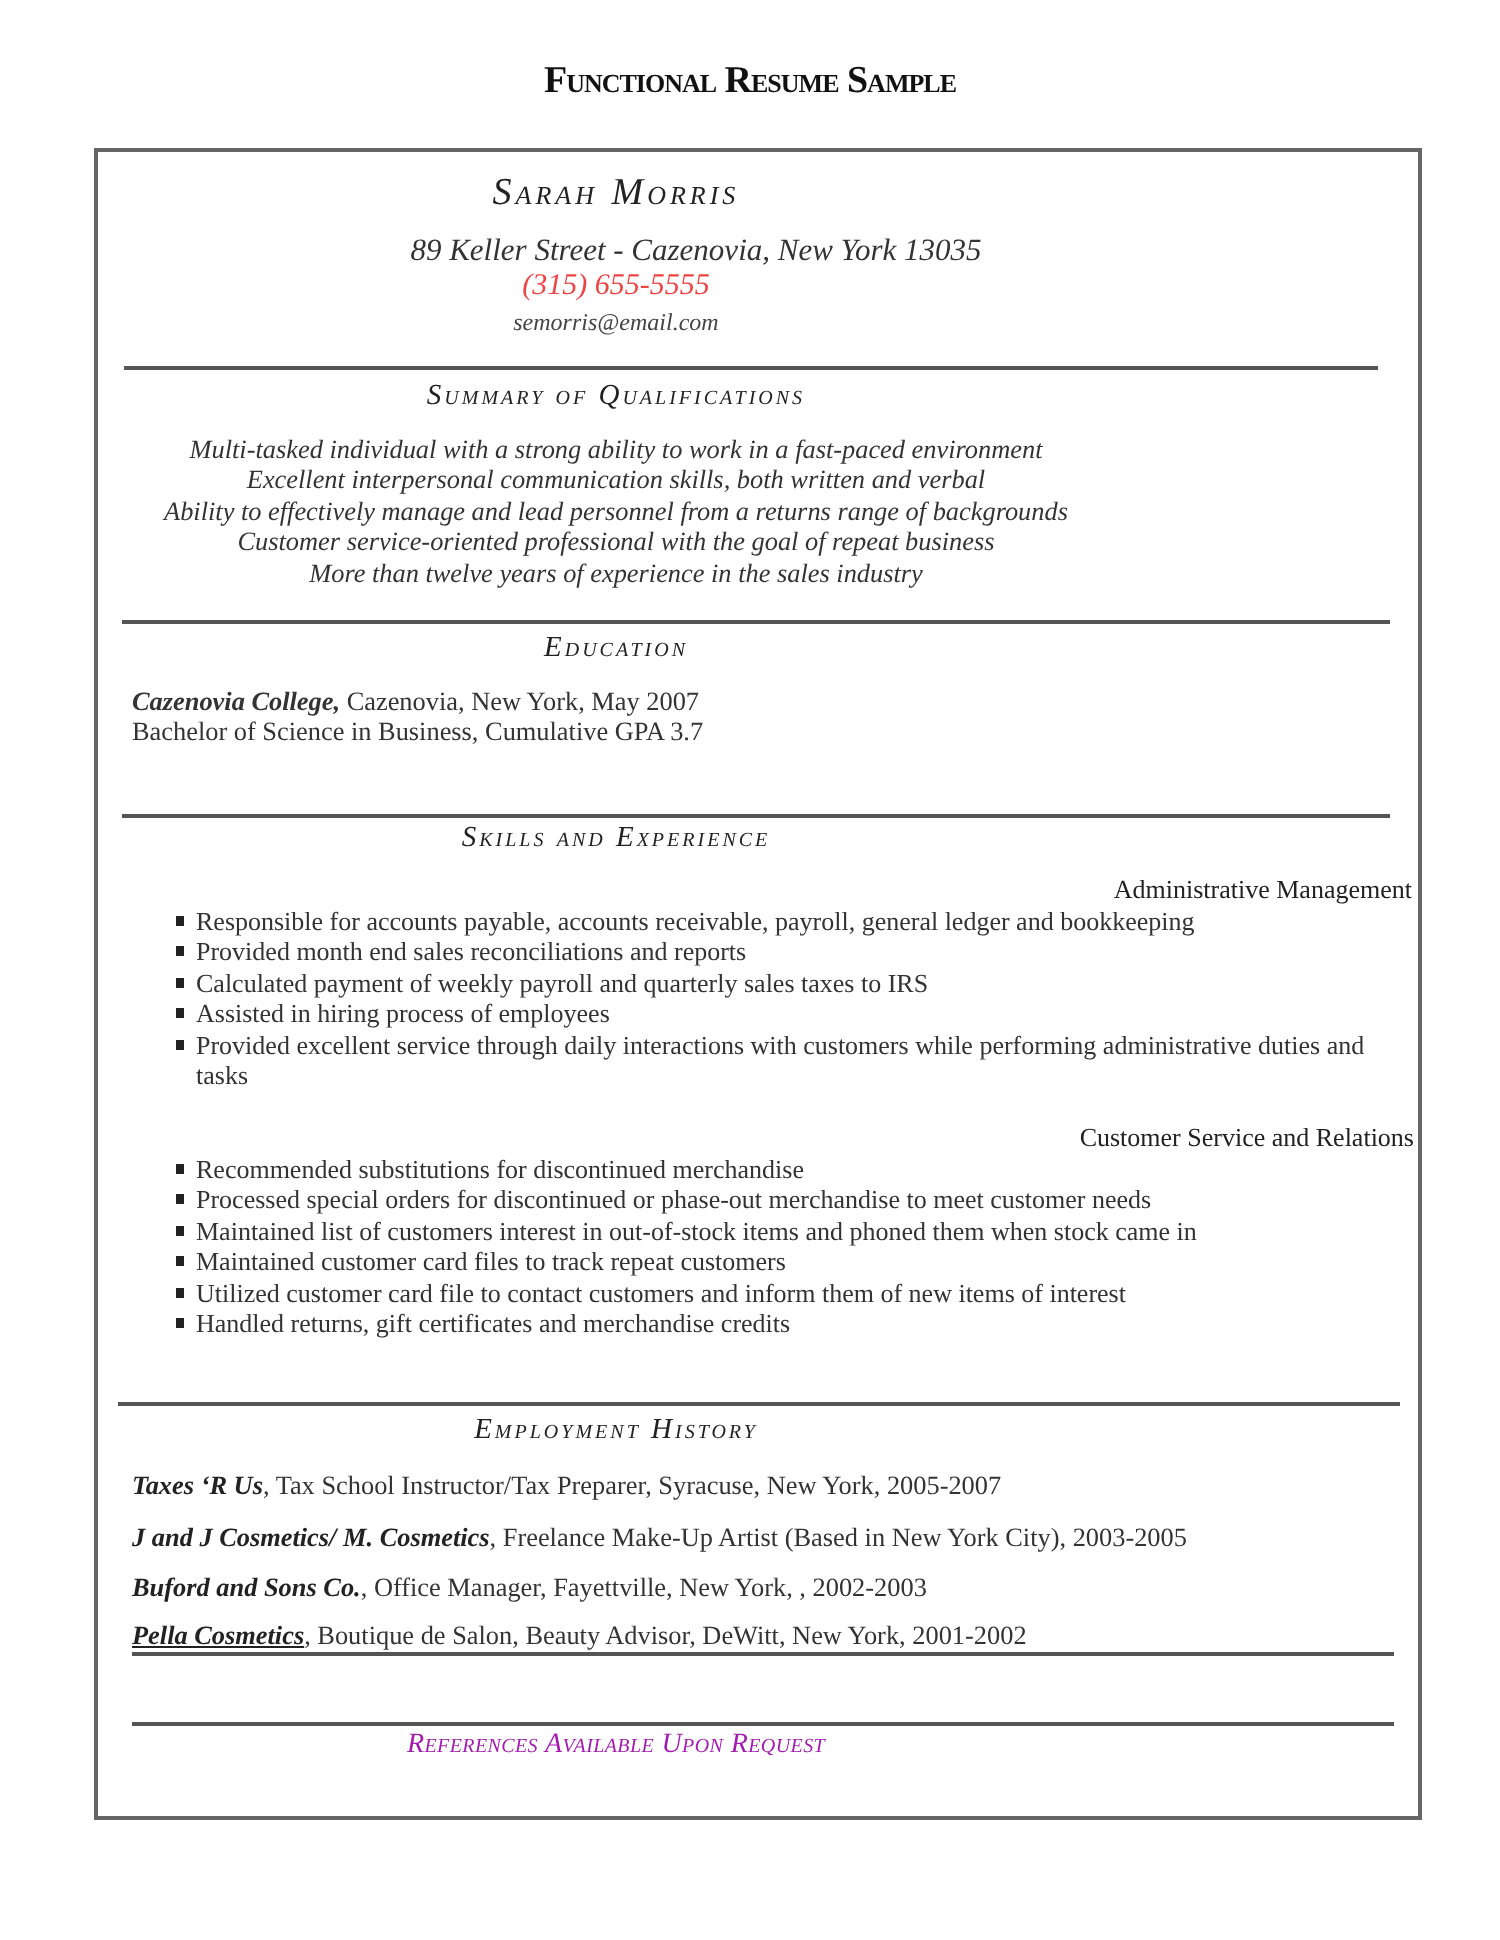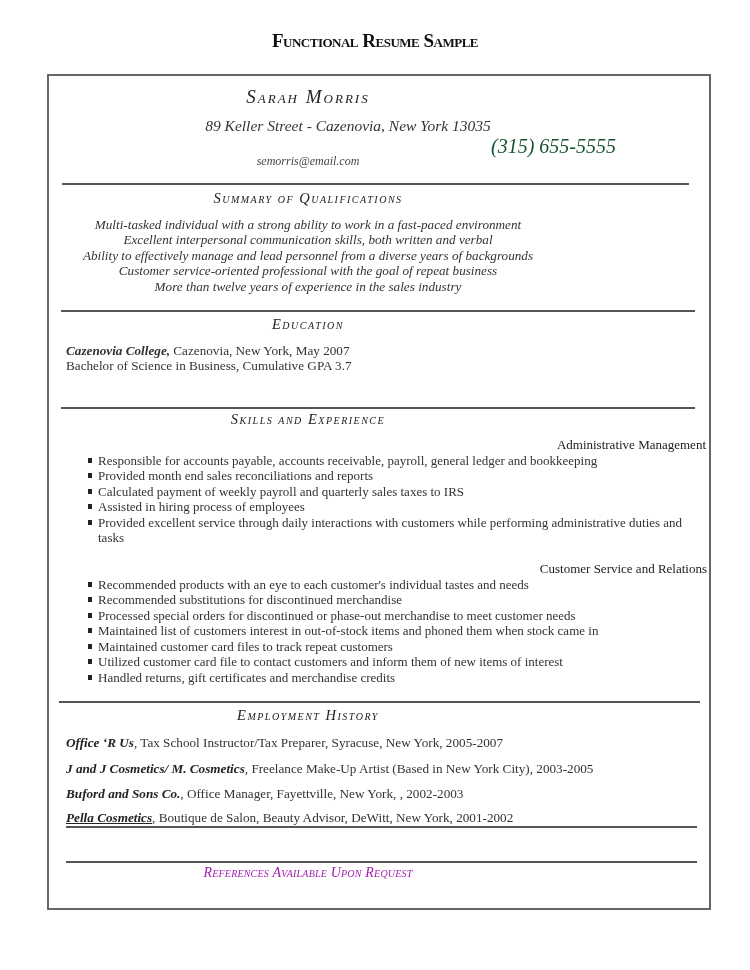--- a/index.html
+++ b/index.html
@@ -8,21 +8,21 @@
   .abs { position:absolute; }
   .doc-title { left:0; width:750px; top:30px; text-align:center;
                font-weight:bold; font-size:19px; font-variant:small-caps;
                letter-spacing:-0.5px; color:#111; }
   .box { left:47px; top:74px; width:664px; height:836px;
          border:2px solid #666; box-sizing:border-box; }
   .rule { height:0; border-top:2px solid #555; }
   .center { left:0; width:616px; text-align:center;font-style:italic; }
   .name { top:86px; font-size:19px; letter-spacing:2px; font-variant:small-caps; color:#222; }
   .addr { top:117px; font-size:15.5px; color:#333;padding-left:40px; }
-  .phone { top:135px; font-size:20px; color:#14532d;text-align:right; }
+  .phone { top:135px; font-size:15px; color:#ef4444; }
   .email { top:154px; font-size:12px; color:#444; }
   .sect-head { font-size:14.5px; letter-spacing:1.5px; font-variant:small-caps; color:#222; }
   .summary { top:217px; font-size:13.2px; line-height:15.4px; color:#333; }
   .summary div { white-space:nowrap; }
   .edu { left:66px; top:343px; font-size:13.2px; line-height:15.4px; color:#333; }
   .edu .ital { font-style:italic; font-weight:bold; }
   .edu .indent { padding-left:17px; }
   .skills { left:66px; width:640px; font-size:13px; line-height:15.5px; color:#333; }
   .skills .cat { color:#222;text-align:right; }
   .skills ul { list-style:none; margin:0; padding:0 0 0 32px; }
@@ -42,21 +42,21 @@
 <div class="abs center name">Sarah Morris</div>
 <div class="abs center addr">89 Keller Street - Cazenovia, New York 13035</div>
 <div class="abs center phone">(315) 655-5555</div>
 <div class="abs center email">semorris@email.com</div>
 
 <div class="abs rule" style="left:62px; width:627px; top:183px;"></div>
 <div class="abs center sect-head" style="top:190px;">Summary of Qualifications</div>
 <div class="abs center summary">
   <div>Multi-tasked individual with a strong ability to work in a fast-paced environment</div>
   <div>Excellent interpersonal communication skills, both written and verbal</div>
-  <div>Ability to effectively manage and lead personnel from a diverse years of backgrounds</div>
+  <div>Ability to effectively manage and lead personnel from a returns range of backgrounds</div>
   <div>Customer service-oriented professional with the goal of repeat business</div>
   <div>More than twelve years of experience in the sales industry</div>
 </div>
 
 <div class="abs rule" style="left:61px; width:634px; top:310px;"></div>
 <div class="abs center sect-head" style="top:316px;">Education</div>
 <div class="abs edu">
   <div><span class="ital">Cazenovia College,</span><span> Cazenovia, New York, May 2007</span></div>
   <div>Bachelor of Science in Business, Cumulative GPA 3.7</div>
 </div>
@@ -71,33 +71,33 @@
     <li><span class="bullet"></span><span>Provided month end sales reconciliations and reports</span></li>
     <li><span class="bullet"></span><span>Calculated payment of weekly payroll and quarterly sales taxes to IRS</span></li>
     <li><span class="bullet"></span><span>Assisted in hiring process of employees</span></li>
     <li><span class="bullet"></span><span>Provided excellent service through daily interactions with customers while performing administrative duties and tasks</span></li>
   </ul>
 </div>
 
 <div class="abs skills" style="top:561px; left:67px;">
   <div class="cat">Customer Service and Relations</div>
   <ul style="padding-left:31px;">
-    <li><span class="bullet"></span><span>Recommended products with an eye to each customer's individual tastes and needs</span></li>
+    <li><span class="bullet"></span></li>
     <li><span class="bullet"></span><span>Recommended substitutions for discontinued merchandise</span></li>
     <li><span class="bullet"></span><span>Processed special orders for discontinued or phase-out merchandise to meet customer needs</span></li>
     <li><span class="bullet"></span><span>Maintained list of customers interest in out-of-stock items and phoned them when stock came in</span></li>
     <li><span class="bullet"></span><span>Maintained customer card files to track repeat customers</span></li>
     <li><span class="bullet"></span><span>Utilized customer card file to contact customers and inform them of new items of interest</span></li>
     <li><span class="bullet"></span><span>Handled returns, gift certificates and merchandise credits</span></li>
   </ul>
 </div>
 
 <div class="abs rule" style="left:59px; width:641px; top:701px;"></div>
 <div class="abs center sect-head" style="top:707px;">Employment History</div>
 
-<div class="abs emp" style="top:735px;"><span class="co">Office ‘R Us</span><span>, Tax School Instructor/Tax Preparer, Syracuse, New York, 2005-2007</span></div>
+<div class="abs emp" style="top:735px;"><span class="co">Taxes ‘R Us</span><span>, Tax School Instructor/Tax Preparer, Syracuse, New York, 2005-2007</span></div>
 <div class="abs emp" style="top:761px;"><span class="co">J and J Cosmetics/ M. Cosmetics</span><span>, Freelance Make-Up Artist (Based in New York City), 2003-2005</span></div>
 <div class="abs emp" style="top:786px;"><span class="co">Buford and Sons Co.</span><span>, Office Manager, Fayettville, New York, , 2002-2003</span></div>
 <div class="abs emp" style="top:810px;"><span class="co" style="text-decoration:underline;font-family:Liberation Serif, serif;">Pella Cosmetics</span><span>, Boutique de Salon, Beauty Advisor, DeWitt, New York, 2001-2002</span></div>
 <div class="abs rule" style="left:66px; width:631px; top:826px;"></div>
 
 <div class="abs rule" style="left:66px; width:631px; top:861px;"></div>
 <div class="abs center refs">References Available Upon Request</div>
 
 </body></html>

